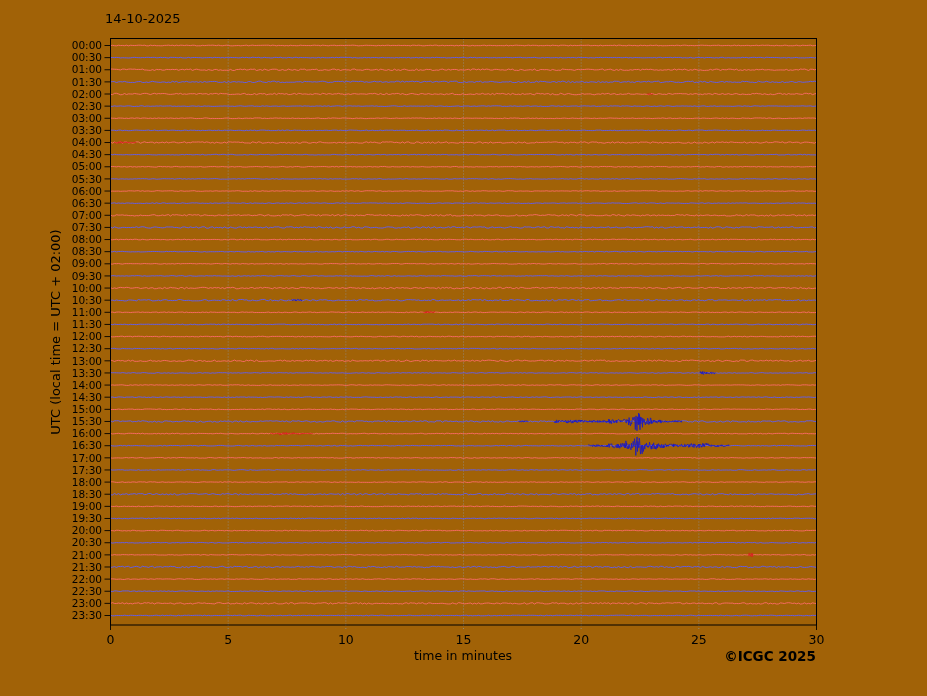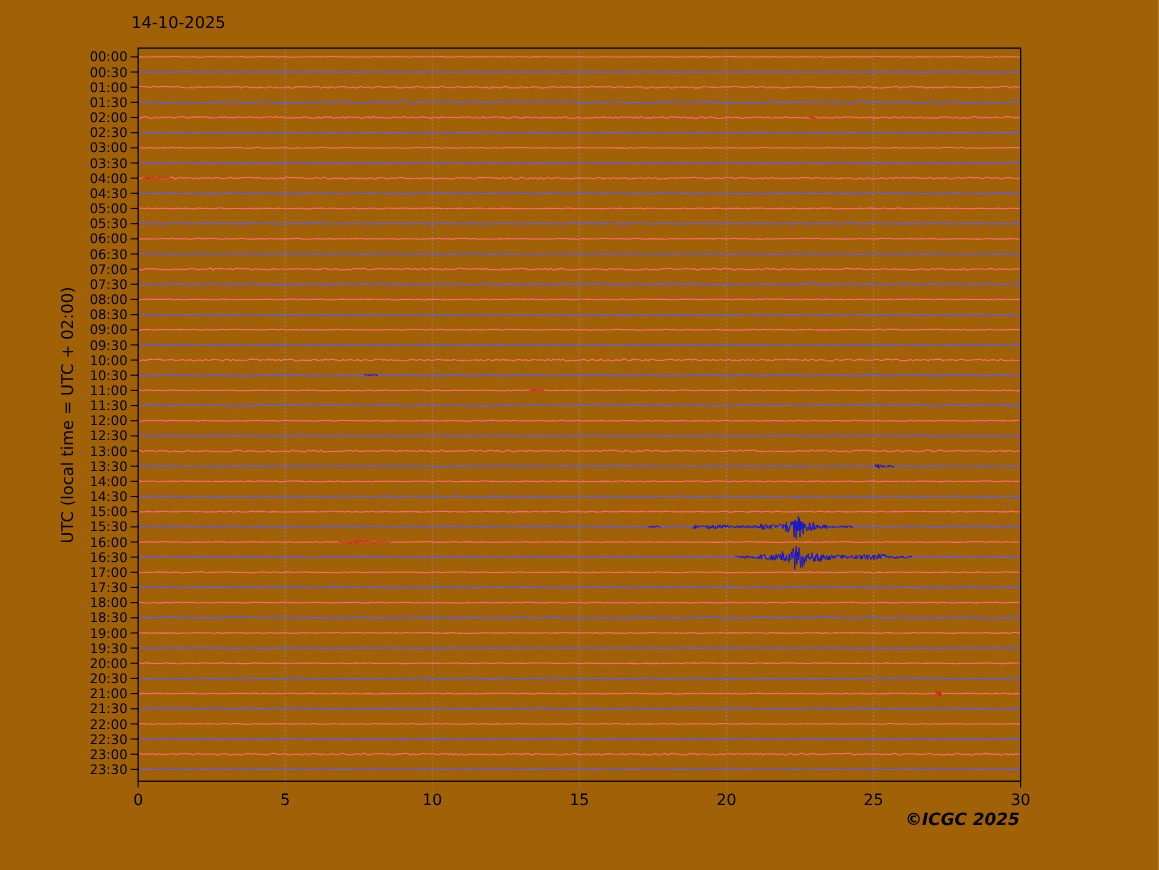--- a/index.html
+++ b/index.html
@@ -4,21 +4,21 @@
 <style>
   html,body{margin:0;padding:0;background:#fff;}
   .canvas{position:relative;width:927px;height:696px;background:#a16207;
           font-family:"DejaVu Sans",sans-serif;color:#000;overflow:hidden;padding-left:48px;}
   .hdr-date{position:absolute;left:105px;top:11px;font-size:13px;}
   .hdr-title{position:absolute;left:330px;top:11px;width:500px;text-align:center;font-size:13px;}
   .ylab{position:absolute;left:55px;top:332px;transform:translate(-50%,-50%) rotate(-90deg);
         font-size:13px;white-space:nowrap;}
   .xlab{position:absolute;left:363px;top:648px;width:200px;text-align:center;font-size:12.5px;}
   .copyright{position:absolute;left:700px;top:648px;width:140px;text-align:center;
-             font-size:13.5px;font-weight:bold;font-style:italic;}
+             font-size:13.5px;font-weight:bold;}
   #plot-svg{position:absolute;left:0;top:0;}
 </style>
 </head>
 <body>
 
 <div class="canvas">
   <div class="hdr-date">14-10-2025</div>
   <div class="ylab">UTC (local time = UTC + 02:00)</div>
   <svg id="plot-svg" width="927" height="696">
       <line x1="228.16666666666669" y1="38.5" x2="228.16666666666669" y2="625" stroke="#909090" stroke-width="0.8" stroke-dasharray="1 2"></line>
@@ -189,14 +189,15 @@
       <line x1="110.5" y1="625" x2="110.5" y2="630" stroke="#000000" stroke-width="0.9"></line>
       <text x="110.5" y="644" text-anchor="middle" font-size="12.5" font-family="&quot;DejaVu Sans&quot;,sans-serif" fill="#000000">0</text>
       <text x="228.16666666666669" y="644" text-anchor="middle" font-size="12.5" font-family="&quot;DejaVu Sans&quot;,sans-serif" fill="#000000">5</text>
       <text x="345.83333333333337" y="644" text-anchor="middle" font-size="12.5" font-family="&quot;DejaVu Sans&quot;,sans-serif" fill="#000000">10</text>
       <text x="463.5" y="644" text-anchor="middle" font-size="12.5" font-family="&quot;DejaVu Sans&quot;,sans-serif" fill="#000000">15</text>
       <text x="581.1666666666667" y="644" text-anchor="middle" font-size="12.5" font-family="&quot;DejaVu Sans&quot;,sans-serif" fill="#000000">20</text>
       <text x="698.8333333333334" y="644" text-anchor="middle" font-size="12.5" font-family="&quot;DejaVu Sans&quot;,sans-serif" fill="#000000">25</text>
       <line x1="816.5" y1="625" x2="816.5" y2="630" stroke="#000000" stroke-width="0.9"></line>
       <text x="816.5" y="644" text-anchor="middle" font-size="12.5" font-family="&quot;DejaVu Sans&quot;,sans-serif" fill="#000000">30</text>
     </svg>
+  <div class="xlab">time in minutes</div>
   <div class="copyright">©ICGC 2025</div>
 </div>
 
 </body></html>

